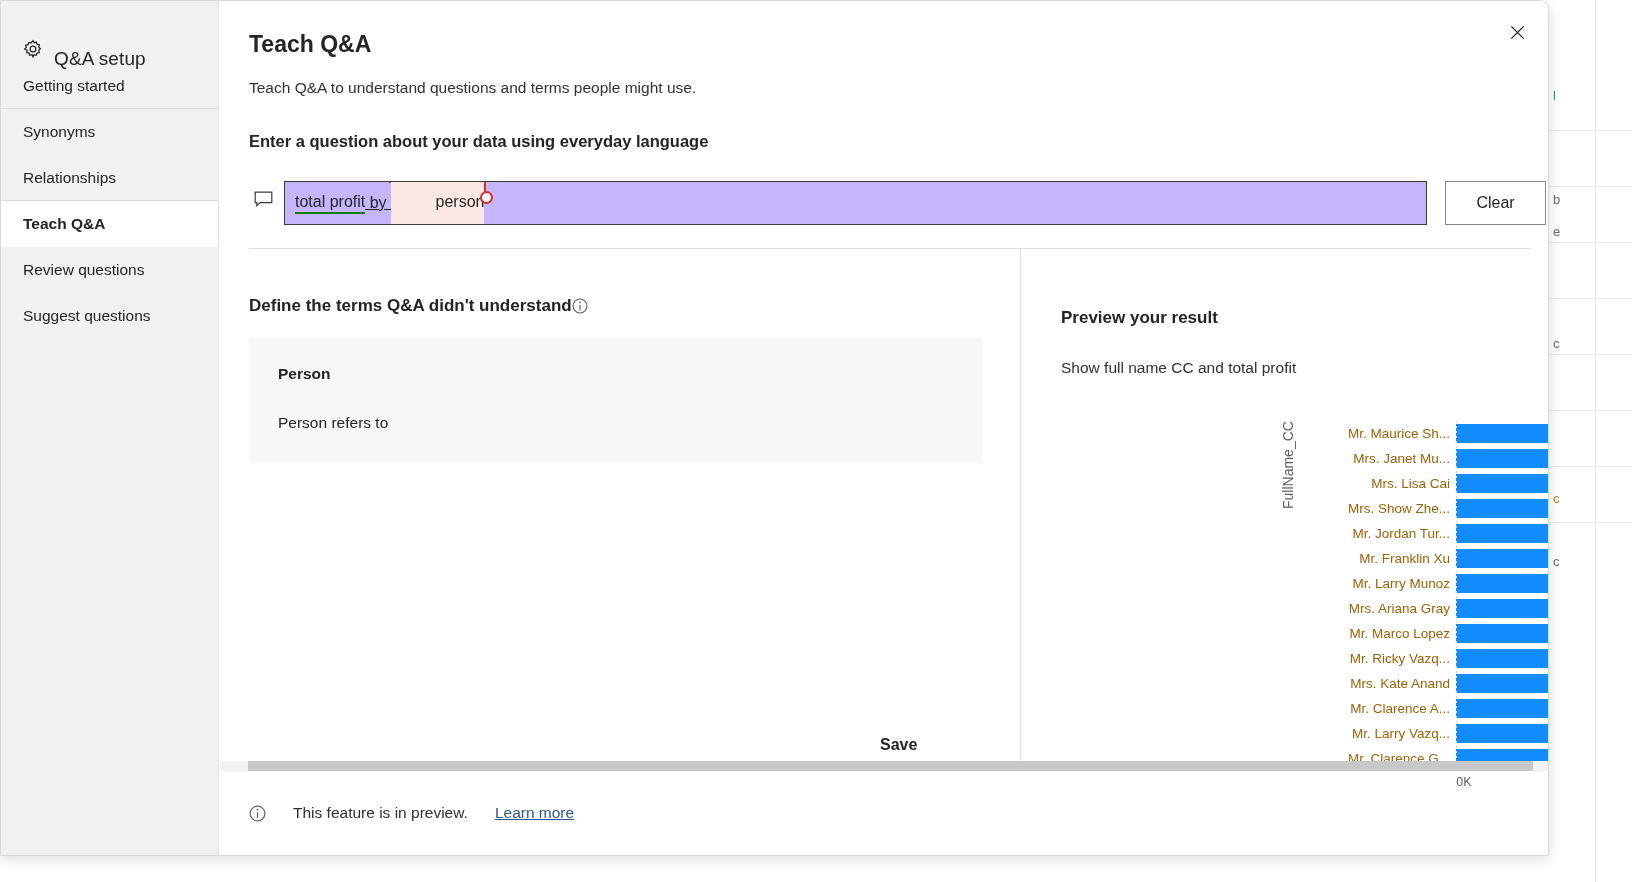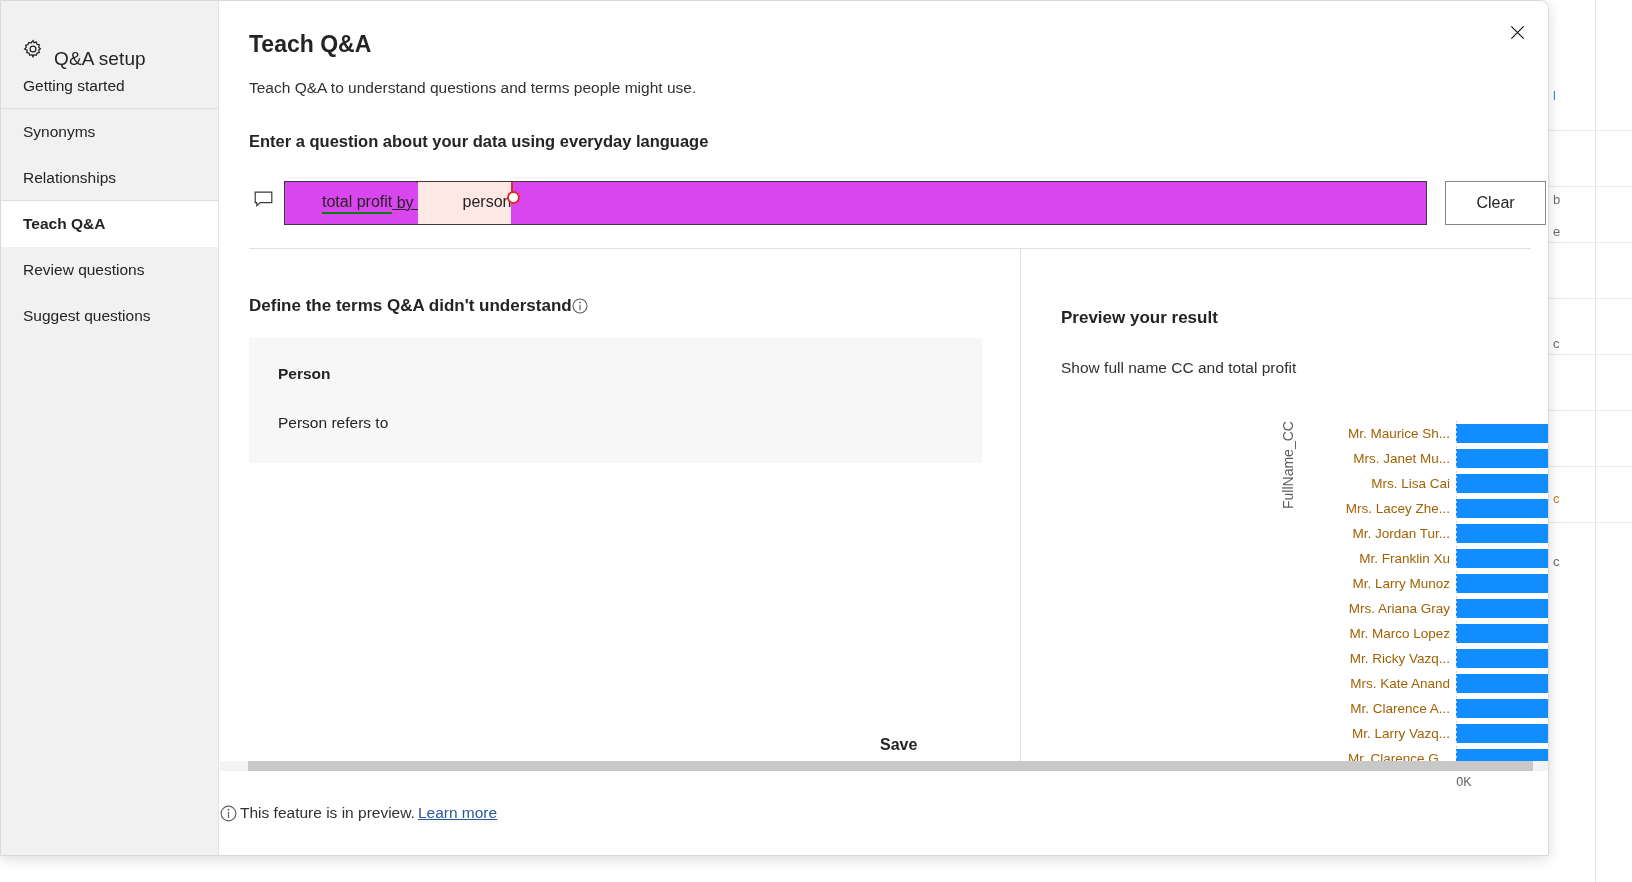--- a/index.html
+++ b/index.html
@@ -124,23 +124,23 @@
     width: 1282px; height: 62px;
   }
   #bubble-icon {
     position: absolute; left: 5px; top: 27px;
     width: 19px; height: 17px;
   }
   #question-box {
     position: absolute; left: 35px; top: 17px;
     width: 1143px; height: 44px;
     border: 1px solid #3b3a39;
-    background: #d946ef;
+    background: #c4b5fd;
     display: flex; align-items: center;
-    padding-left: 37px;
+    padding-left: 10px;
     overflow: hidden;
   }
   .q-term {
     font-size: 16px; color: #252423;
     border-bottom: 2px solid #107c10;
     padding-bottom: 1px;
     white-space: pre;
   }
   .q-plain {
     font-size: 16px; color: #252423;
@@ -324,21 +324,22 @@
     width: 1285px; height: 10px;
     background: #c8c8c8;
   }
 
   
   #footer {
     position: absolute;
     left: 219px; bottom: 0;
     width: 1330px; height: 84px;
     display: flex; align-items: center;
-    gap: 3px;
+    padding-left: 29px;
+    gap: 27px;
   }
   #footer .info {
     width: 17px; height: 17px; flex: 0 0 17px;
   }
   #footer .txt { font-size: 15.5px; color: #323130; }
   #footer .link {
     font-size: 15.5px; color: #2b5797;
     text-decoration: underline;
     cursor: pointer;
   }
@@ -455,21 +456,21 @@
     <div id="preview">
       <div id="preview-title">Preview your result</div>
       <div id="preview-question">Show full name CC and total profit</div>
 
       <div id="chart">
         <div id="y-axis-title">FullName_CC</div>
         <div id="cat-labels">
             <div class="cat-label">Mr. Maurice Sh...</div>
             <div class="cat-label">Mrs. Janet Mu...</div>
             <div class="cat-label">Mrs. Lisa Cai</div>
-            <div class="cat-label">Mrs. Lacey Zhe...</div>
+            <div class="cat-label">Mrs. Show Zhe...</div>
             <div class="cat-label">Mr. Jordan Tur...</div>
             <div class="cat-label">Mr. Franklin Xu</div>
             <div class="cat-label">Mr. Larry Munoz</div>
             <div class="cat-label">Mrs. Ariana Gray</div>
             <div class="cat-label">Mr. Marco Lopez</div>
             <div class="cat-label">Mr. Ricky Vazq...</div>
             <div class="cat-label">Mrs. Kate Anand</div>
             <div class="cat-label">Mr. Clarence A...</div>
             <div class="cat-label">Mr. Larry Vazq...</div>
             <div class="cat-label">Mr. Clarence G...</div>

